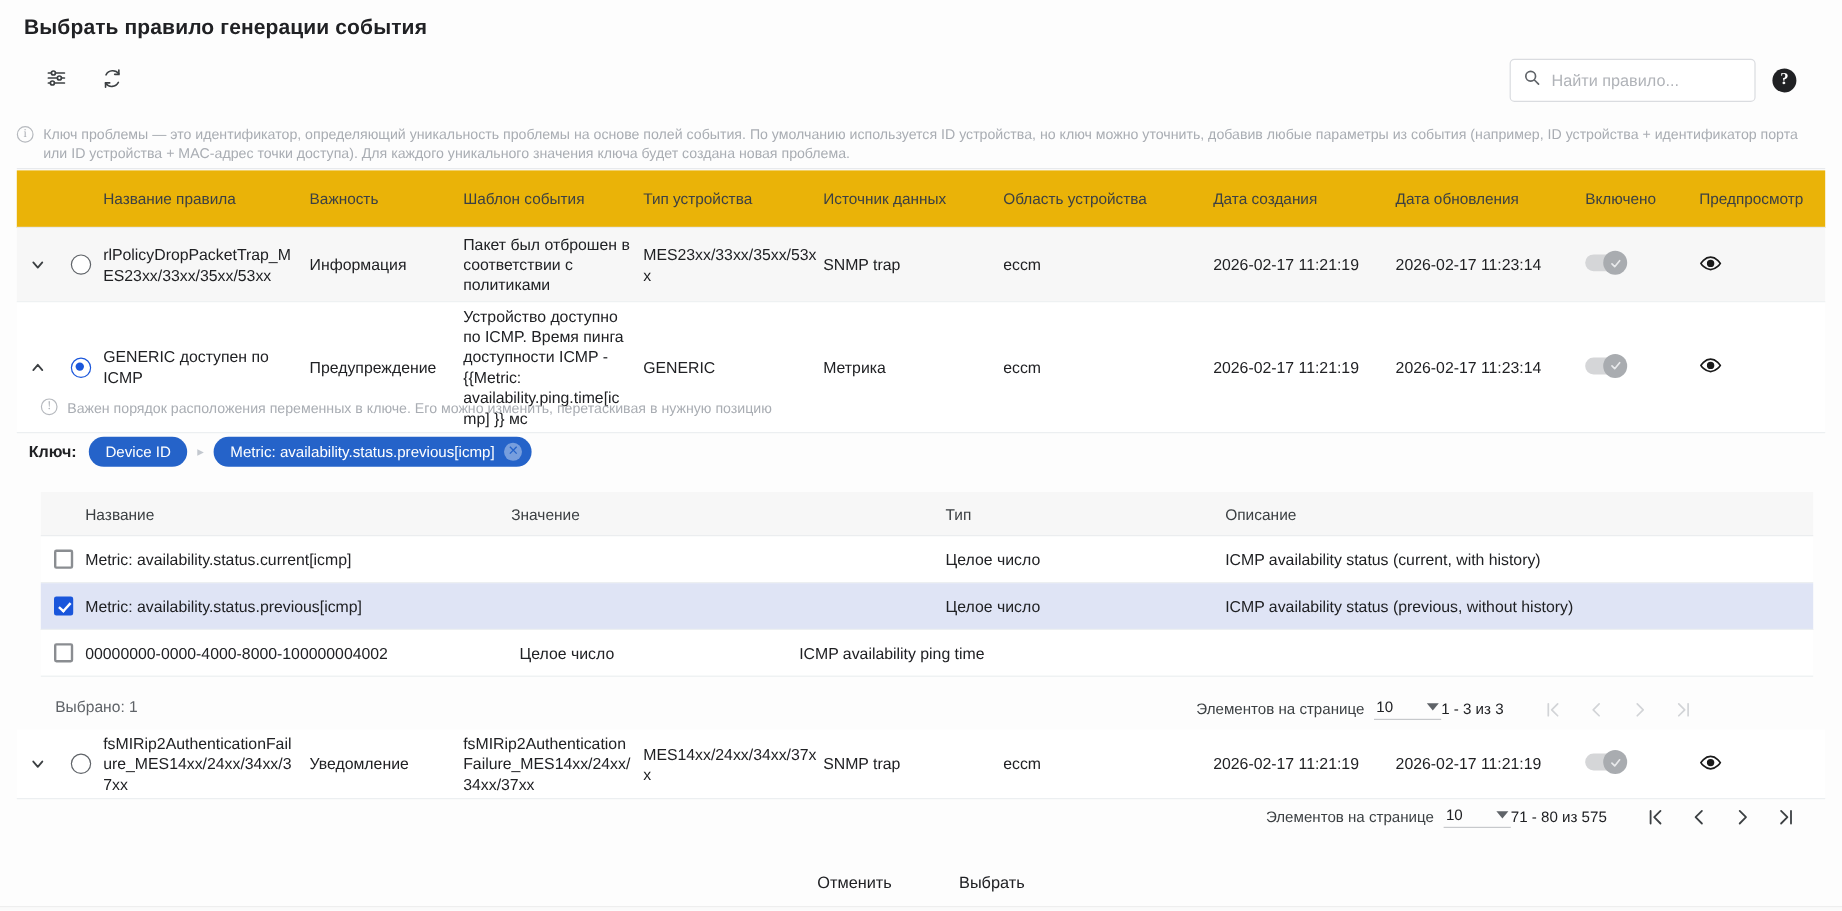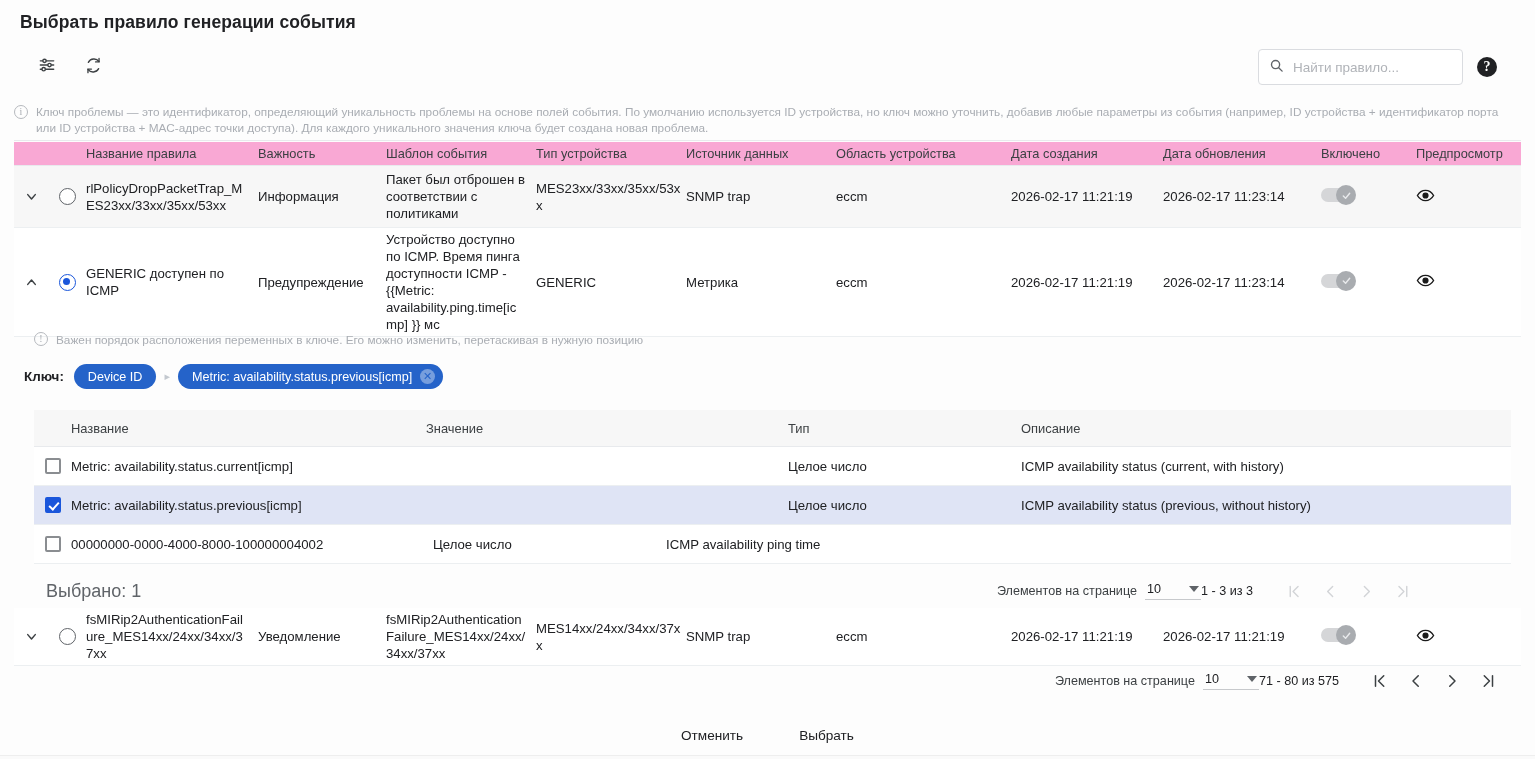--- a/index.html
+++ b/index.html
@@ -70,23 +70,23 @@
   .hint-order .i-circle { margin-top: 0; }
   .hr-line { position: absolute; left: 14px; right: 14px; height: 1px; background: #e8eaed; }
 
   
   .rules-table {
     position: absolute; left: 14px; top: 142px; width: 1507px;
     font-size: 13.2px;
   }
   .row { display: flex; align-items: center; width: 100%; }
   .rules-head {
-    height: 24px; color: #3c4043; font-size: 12.8px;
+    height: 48px; color: #3c4043; font-size: 12.8px;
     border-bottom: 1px solid #e8eaed;
-    background: #f9a8d4;
+    background: #eab308;
   }
   .rule-row { border-bottom: 1px solid #eceff1; align-items: center; }
   .rule-row.shaded { background: #f7f7f7; }
   .rule-row.plain { background: #ffffff; }
 
   .c-exp     { width: 34px; flex: 0 0 34px; display:flex; justify-content:center; }
   .c-radio   { width: 38px; flex: 0 0 38px; display:flex; justify-content:center; }
   .c-name    { width: 172px; flex: 0 0 172px; padding-right: 10px; }
   .c-sev     { width: 128px; flex: 0 0 128px; }
   .c-tpl     { width: 150px; flex: 0 0 150px; padding-right: 10px; }
@@ -179,21 +179,21 @@
   }
   .caret { width: 0; height: 0; border-left: 5px solid transparent; border-right: 5px solid transparent; border-top: 6px solid #5f6368; }
   .pg-range { color: #202124; }
   .pg-btns { display: flex; align-items: center; gap: 10px; margin-left: 28px; }
   .pg-btn { width: 26px; height: 26px; display: flex; align-items: center; justify-content: center; cursor: pointer; }
   .pg-btn.disabled { color: #d2d4d7; cursor: default; }
   .pg-btn.active { color: #3c4043; }
 
   .selected-count {
     position: absolute; left: 46px; top: 581px;
-    font-size: 18px; color: #5f6368;
+    font-size: 13px; color: #5f6368;
   }
   .pager-inner { position: absolute; right: 120px; top: 578px; }
   .pager-outer { position: absolute; right: 34px; top: 668px; }
 
   
   .footer { position: absolute; left: 0; right: 0; top: 722px; display: flex; justify-content: center; gap: 28px; }
   .btn-text {
     border: none; background: transparent; cursor: pointer;
     font-family: "Liberation Sans", sans-serif; font-size: 13.6px; color: #202124;
     padding: 6px 14px; border-radius: 4px;

